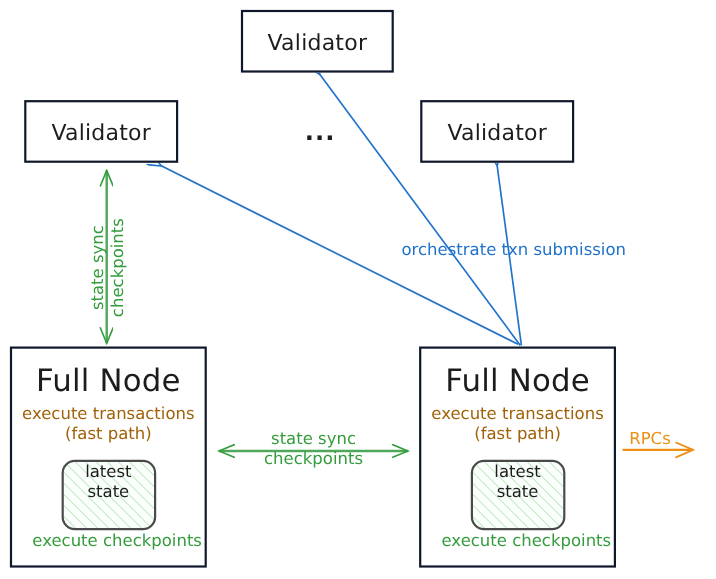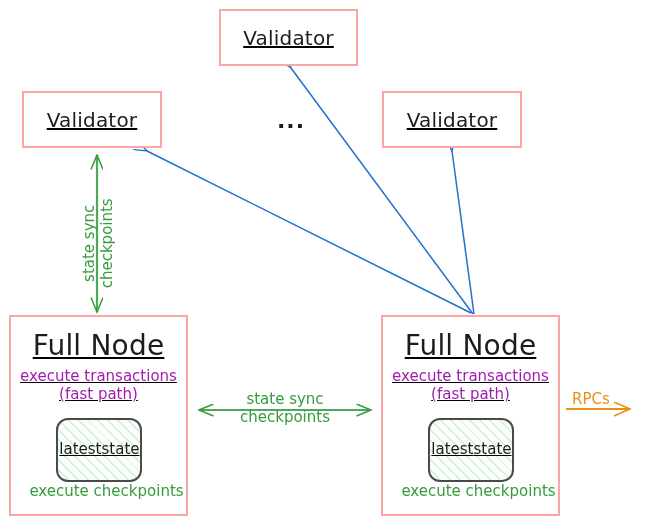--- a/index.html
+++ b/index.html
@@ -25,25 +25,24 @@
     width: 651px;
     height: 526px;
     pointer-events: none;
   }
 
   
   .node-box {
     position: absolute;
     box-sizing: border-box;
     background: #ffffff;
-    border: 2px solid #fca5a5;
+    border: 2px solid #0f172a;
     display: flex;
     align-items: center;
     justify-content: center;
-    text-decoration: underline;
   }
   .validator-box {
     border-width: 2px;
   }
   .validator-label {
     font-family: "DejaVu Sans", sans-serif;
     font-size: 20px;
     color: #1c1c1c;
     letter-spacing: 0.2px;
   }
@@ -56,21 +55,21 @@
     border-width: 2px;
   }
   .fn-title {
     font-size: 28px;
     color: #1c1c1c;
     margin-bottom: 5px;
     letter-spacing: 0.2px;
   }
   .fn-blue {
     font-size: 15px;
-    color: #a21caf;
+    color: #a16207;
     line-height: 1.22;
     text-align: center;
   }
   .fn-green {
     font-size: 15px;
     color: #349c3c;
     text-align: center;
   }
 
   .state-box {
@@ -81,22 +80,23 @@
     border: 2px solid #4a4a4a;
     border-radius: 12px;
     background-color: #fbfffb;
     background-image: repeating-linear-gradient(
         45deg,
         rgba(118, 199, 126, 0.30) 0px,
         rgba(118, 199, 126, 0.30) 1.3px,
         rgba(255, 255, 255, 0) 1.3px,
         rgba(255, 255, 255, 0) 7px);
     display: flex;
+    flex-direction: column;
     align-items: center;
-    justify-content: flex-end;
+    justify-content: flex-start;
   }
   .state-label {
     font-size: 15px;
     color: #1c1c1c;
     line-height: 1.22;
     text-align: center;
   }
 
   .fn-bottom {
     position: absolute;
@@ -214,16 +214,17 @@
   <div class="float-text rot-left edge-green" style="left:43px; top:225px; width:110px;">
     <div>state sync</div>
     <div>checkpoints</div>
   </div>
 
   <div class="float-text edge-green" style="left:224px; top:390px; width:122px;">
     <div>state sync</div>
     <div>checkpoints</div>
   </div>
 
+  <div class="float-text edge-blue" style="left:365px; top:218px;">orchestrate txn submission</div>
 
   <div class="float-text edge-orange" style="left:572px; top:390px;">RPCs</div>
 
 </div>
 
 </body></html>

